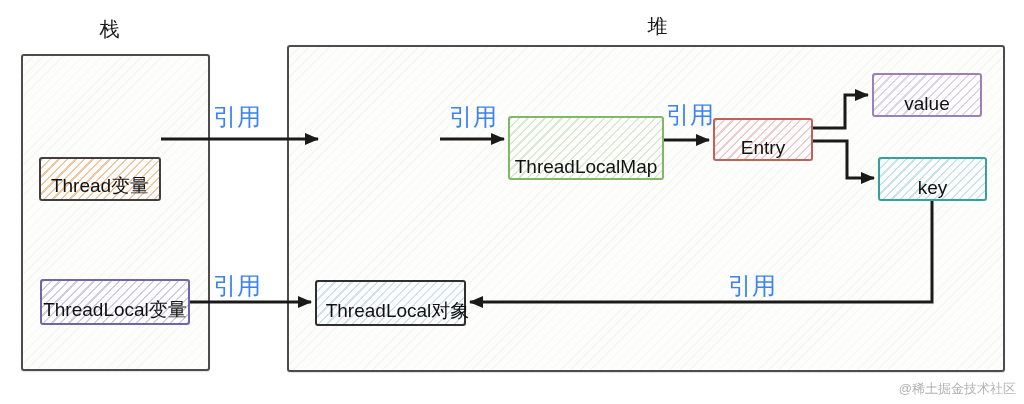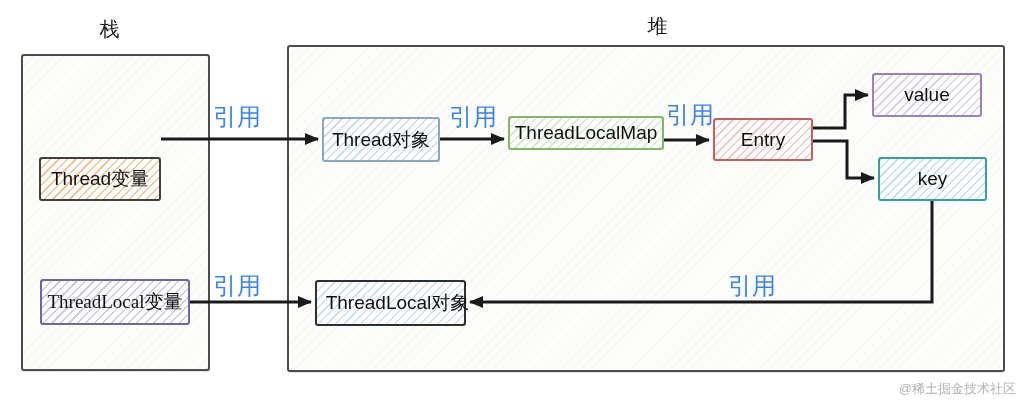--- a/index.html
+++ b/index.html
@@ -44,31 +44,31 @@
   .node {
     position: absolute;
     border: 2px solid #444;
     border-radius: 3px;
     background-color: #ffffff;
     background-image: repeating-linear-gradient(
       135deg,
       var(--hatch, #eee) 0px, var(--hatch, #eee) 1.5px,
       transparent 1.5px, transparent 6px);
     display: flex;
-    align-items: center;
+    align-items: flex-end;
     justify-content: center;
     font-size: 19px;
     color: #111;
     white-space: nowrap;
   }
 
   #node-thread-var      { left: 39px;  top: 117px; width: 122px; height: 44px; }
   #node-threadlocal-var { left: 40px;  top: 279px; width: 150px; height: 46px; }
   #node-thread-obj      { left: 322px; top: 117px; width: 118px; height: 45px; }
-  #node-threadlocalmap  { left: 508px; top: 116px; width: 156px; height: 34px; }
+  #node-threadlocalmap  { left: 508px; top: 116px; width: 156px; height: 64px; }
   #node-entry           { left: 713px; top: 118px; width: 100px; height: 43px; }
   #node-value           { left: 872px; top: 73px;  width: 110px; height: 44px; }
   #node-key             { left: 878px; top: 157px; width: 109px; height: 44px; }
   #node-threadlocal-obj { left: 315px; top: 280px; width: 151px; height: 46px; padding-left: 14px; }
 
   
   svg.edges {
     position: absolute;
     left: 0; top: 0;
     width: 1024px; height: 404px;
@@ -125,27 +125,24 @@
     <path class="edge" d="M813,128 L845,128 L845,95 L868,95" marker-end="url(#ah)" style="stroke: rgb(26, 26, 26);"></path>
     <path class="edge" d="M813,141 L847,141 L847,178 L874,178" marker-end="url(#ah)" style="stroke: rgb(26, 26, 26);"></path>
     <path class="edge" d="M932,201 L932,302 L470,302" marker-end="url(#ah)" style="stroke: rgb(26, 26, 26);"></path>
     <path class="edge" d="M190,302 L311,302" marker-end="url(#ah)" style="stroke: rgb(26, 26, 26);"></path>
   </svg>
 
   <div class="node" id="node-thread-var" style="border-color: rgb(63, 63, 63); margin-top: 40px; --hatch: #f3c79d;">
     <span>Thread变量</span>
   </div>
 
-  <div class="node" id="node-threadlocal-var" style="border-color: rgb(112, 101, 171); font-family: Liberation Serif, serif; --hatch: #d3cce8;">
+  <div class="node" id="node-threadlocal-var" style="border-color: rgb(112, 101, 171); --hatch: #d3cce8;">
     <span>ThreadLocal变量</span>
   </div>
 
-  <div class="node" id="node-thread-obj" style="border-color: rgb(139, 166, 201); --hatch: #d0def0;">
-    <span>Thread对象</span>
-  </div>
 
   <div class="node" id="node-threadlocalmap" style="border-color: rgb(127, 185, 102); --hatch: #d9ebcf;">
     <span>ThreadLocalMap</span>
   </div>
 
   <div class="node" id="node-entry" style="border-color: rgb(194, 96, 92); --hatch: #f0cdcb;">
     <span>Entry</span>
   </div>
 
   <div class="node" id="node-value" style="border-color: rgb(156, 128, 186); --hatch: #ded4ea;">

